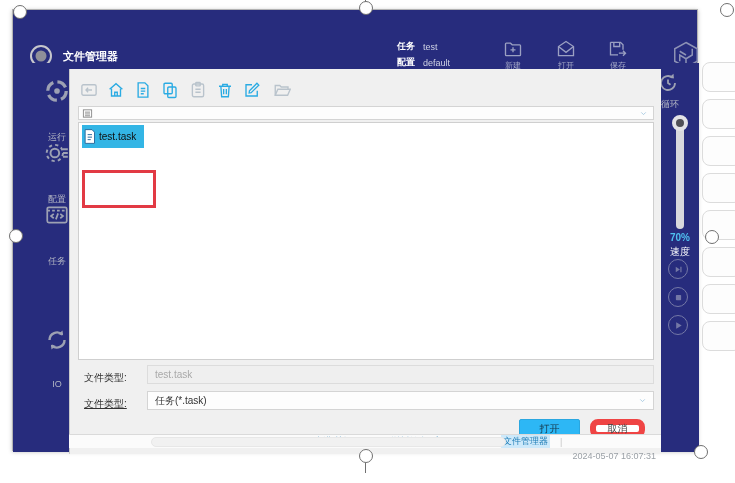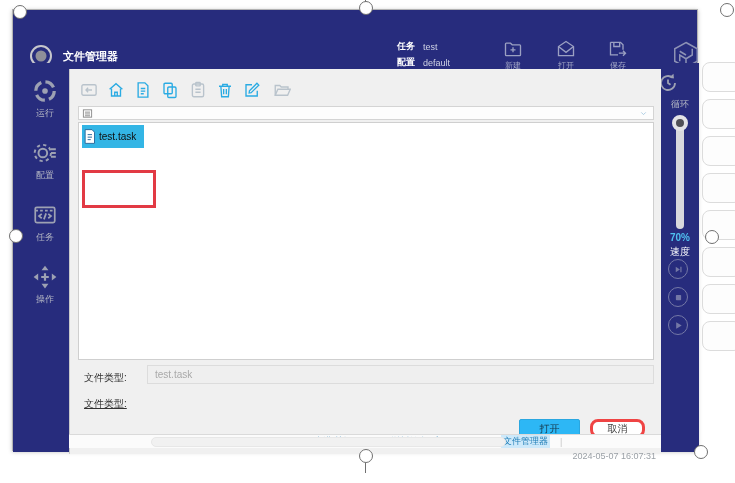--- a/index.html
+++ b/index.html
@@ -26,27 +26,27 @@
   .kv .k { color:#fff; font-weight:bold; }
   .kv .v { color:#cfd2e4; }
   .kv1 { top:17px; } .kv2 { top:33px; }
   .hd-action { position:absolute; width:44px; top:16px; display:flex; flex-direction:column; align-items:center; color:#9ba0c2; }
   .hd-action .lbl { font-size:8px; color:#a6aac8; margin-top:1px; }
   .hd-new { left:478px; } .hd-open { left:531px; } .hd-save { left:583px; }
   .logo { position:absolute; left:658px; top:17px; width:30px; height:30px; color:#8d92b5; }
 
   
   .lsb { position:absolute; left:0; top:53px; width:56px; height:389px; background:#272c7d; }
-  .lsb-item { position:absolute; left:4px; width:56px; display:flex; flex-direction:column; align-items:center; color:#9da1b3; }
+  .lsb-item { position:absolute; left:16px; width:56px; display:flex; flex-direction:column; align-items:center; color:#9da1b3;gap:24px; }
   .lsb-item .lbl { font-size:9px; color:#b2b5c3; margin-top:3px; }
 
   
   .rsb { position:absolute; left:648px; top:53px; width:38px; height:389px; background:#272c7d; }
   .rsb-loop-icon { position:absolute; left:643px; top:61px; width:24px; height:24px; color:#9da1b3; }
-  .rsb-loop-lbl { position:absolute; left:648px; top:88px; width:38px; text-align:center; font-size:9px; color:#b2b5c3; }
+  .rsb-loop-lbl { position:absolute; left:648px; top:88px; width:38px; text-align:left; font-size:9px; color:#b2b5c3; }
   .slider-track { position:absolute; left:663px; top:111px; width:8px; height:108px; background:#d8d8dd; border-radius:4px; }
   .slider-knob { position:absolute; left:659px; top:105px; width:16px; height:16px; border-radius:50%;
                  background:#4f4f55; border:4px solid #e3e3e6; }
   .speed-val { position:absolute; left:648px; top:222px; width:38px; text-align:center; font-size:10px; font-weight:bold; color:#4fc0f0; }
   .speed-lbl { position:absolute; left:648px; top:235px; width:38px; text-align:center; font-size:10px; color:#fff; }
   .transport { position:absolute; left:655px; width:20px; height:20px; border:1px solid #7478a6; border-radius:50%;
                display:flex; align-items:center; justify-content:center; color:#7478a6; }
   .tr1 { top:249px; } .tr2 { top:277px; } .tr3 { top:305px; }
 
   
@@ -68,21 +68,21 @@
   .fn-input { position:absolute; left:77px; top:296px; width:507px; height:19px; background:#efefef;
               border:1px solid #dcdcdc; color:#a9a9a9; font-size:10px; padding-left:7px;
               font-family:"Liberation Sans","DejaVu Sans",sans-serif; }
   .ft-select { position:absolute; left:77px; top:322px; width:507px; height:19px; background:#fdfdfd;
                border:1px solid #d4d4d4; display:flex; align-items:center; font-size:10px; color:#333; padding-left:7px; }
   .ft-select .chev { margin-left:auto; margin-right:6px; color:#a9cbe2; }
   .btn-open { position:absolute; left:449px; top:350px; width:61px; height:19px; background:#2db7f5;
               border:1px solid #2aa7e0; border-radius:2px; color:#16384a; font-size:10px;
               display:flex; align-items:center; justify-content:center; }
   .btn-cancel { position:absolute; left:520px; top:350px; width:55px; height:19px; background:#fff;
-                border:3px solid #ef4444; border-radius:8px; color:#444; font-size:10px;
+                border:6px solid #ef4444; border-radius:8px; color:#444; font-size:10px;
                 display:flex; align-items:center; justify-content:center; }
 
   
   .statusbar { position:absolute; left:56px; top:424px; width:592px; height:14px; background:#fbfbfb;
                border-top:1px solid #dadada; display:flex; align-items:center; justify-content:flex-end;
                padding-right:5px; gap:10px; font-size:9px; }
   .sb-ghost { position:absolute; left:82px; top:2px; width:355px; height:10px; background:#f1f1f1;
               border:1px solid #e7e7e7; border-radius:5px; }
   .sb-item { color:#1f7db6; display:flex; align-items:center; gap:2px; }
   .sb-sep { color:#c7c7c7; }
@@ -186,28 +186,30 @@
       <div class="lsb-item" style="top:139px">
         <span>
           <svg width="26" height="26" viewBox="0 0 24 24" fill="none" stroke="currentColor" stroke-width="1.6">
               <path d="M3 8h18" stroke-dasharray="2.5 2"></path>
               <rect x="3" y="5" width="18" height="14" rx="1.5"></rect>
               <path d="M9 11l-2.5 2L9 15M15 11l2.5 2L15 15M13 10.5l-2 5.5"></path>
             </svg>
         </span>
         <span class="lbl">任务</span>
       </div>
-      <div class="lsb-item" style="top:201px">
-        <span>
-          <svg width="26" height="26" viewBox="0 0 24 24" fill="currentColor">
-              <path d="M12 1.5l3.2 4.2H8.8zM12 22.5l-3.2-4.2h6.4zM1.5 12l4.2-3.2v6.4zM22.5 12l-4.2 3.2V8.8z"></path>
-              <path d="M11 8.5h2v7h-2zM8.5 11h7v2h-7z"></path>
-            </svg>
-        </span>
-        <span class="lbl">操作</span>
+      <div class="lsb-item" style="top:265px">
+        <span>
+          <svg width="24" height="24" viewBox="0 0 24 24" fill="none" stroke="currentColor" stroke-width="2.4">
+              <path d="M4.5 12a7.5 7.5 0 0 1 12.8-5.3"></path>
+              <path d="M19.5 12a7.5 7.5 0 0 1-12.8 5.3"></path>
+              <path d="M17.5 2.5l.6 4.8-4.7-1z" fill="currentColor" stroke="none"></path>
+              <path d="M6.5 21.5l-.6-4.8 4.7 1z" fill="currentColor" stroke="none"></path>
+            </svg>
+        </span>
+        <span class="lbl">IO</span>
       </div>
 
     </div>
 
     <div class="rsb"></div>
     <span class="rsb-loop-icon">
       <svg width="24" height="24" viewBox="0 0 24 24" fill="none" stroke="currentColor" stroke-width="1.8">
           <path d="M19 12a7 7 0 1 1-2.2-5.1"></path>
           <path d="M17.5 2.8l.4 4.6-4.4-1.2z" fill="currentColor" stroke="none"></path>
           <path d="M12 8.5V12l2.5 1.8"></path>
@@ -318,20 +320,28 @@
               </svg>
           </span>
           <span class="fname">test.task</span>
         </div>
         <div class="red-annot"></div>
       </div>
 
       <span class="formrow-lbl fl1">文件类型:</span>
       <input class="fn-input" readonly="" value="test.task" style="">
       <span class="formrow-lbl fl2">文件类型:</span>
+      <div class="ft-select">
+        <span>任务(*.task)</span>
+        <span class="chev">
+          <svg width="9" height="9" viewBox="0 0 24 24" fill="none" stroke="currentColor" stroke-width="2.5">
+              <path d="M6 9l6 6 6-6"></path>
+            </svg>
+        </span>
+      </div>
 
       <div class="btn-open">打开</div>
       <div class="btn-cancel">取消</div>
     </div>
 
     <div class="statusbar">
       <div class="sb-ghost"></div>
       <span class="sb-item">
         <span>
           <svg width="11" height="11" viewBox="0 0 24 24" fill="none" stroke="currentColor" stroke-width="2">

